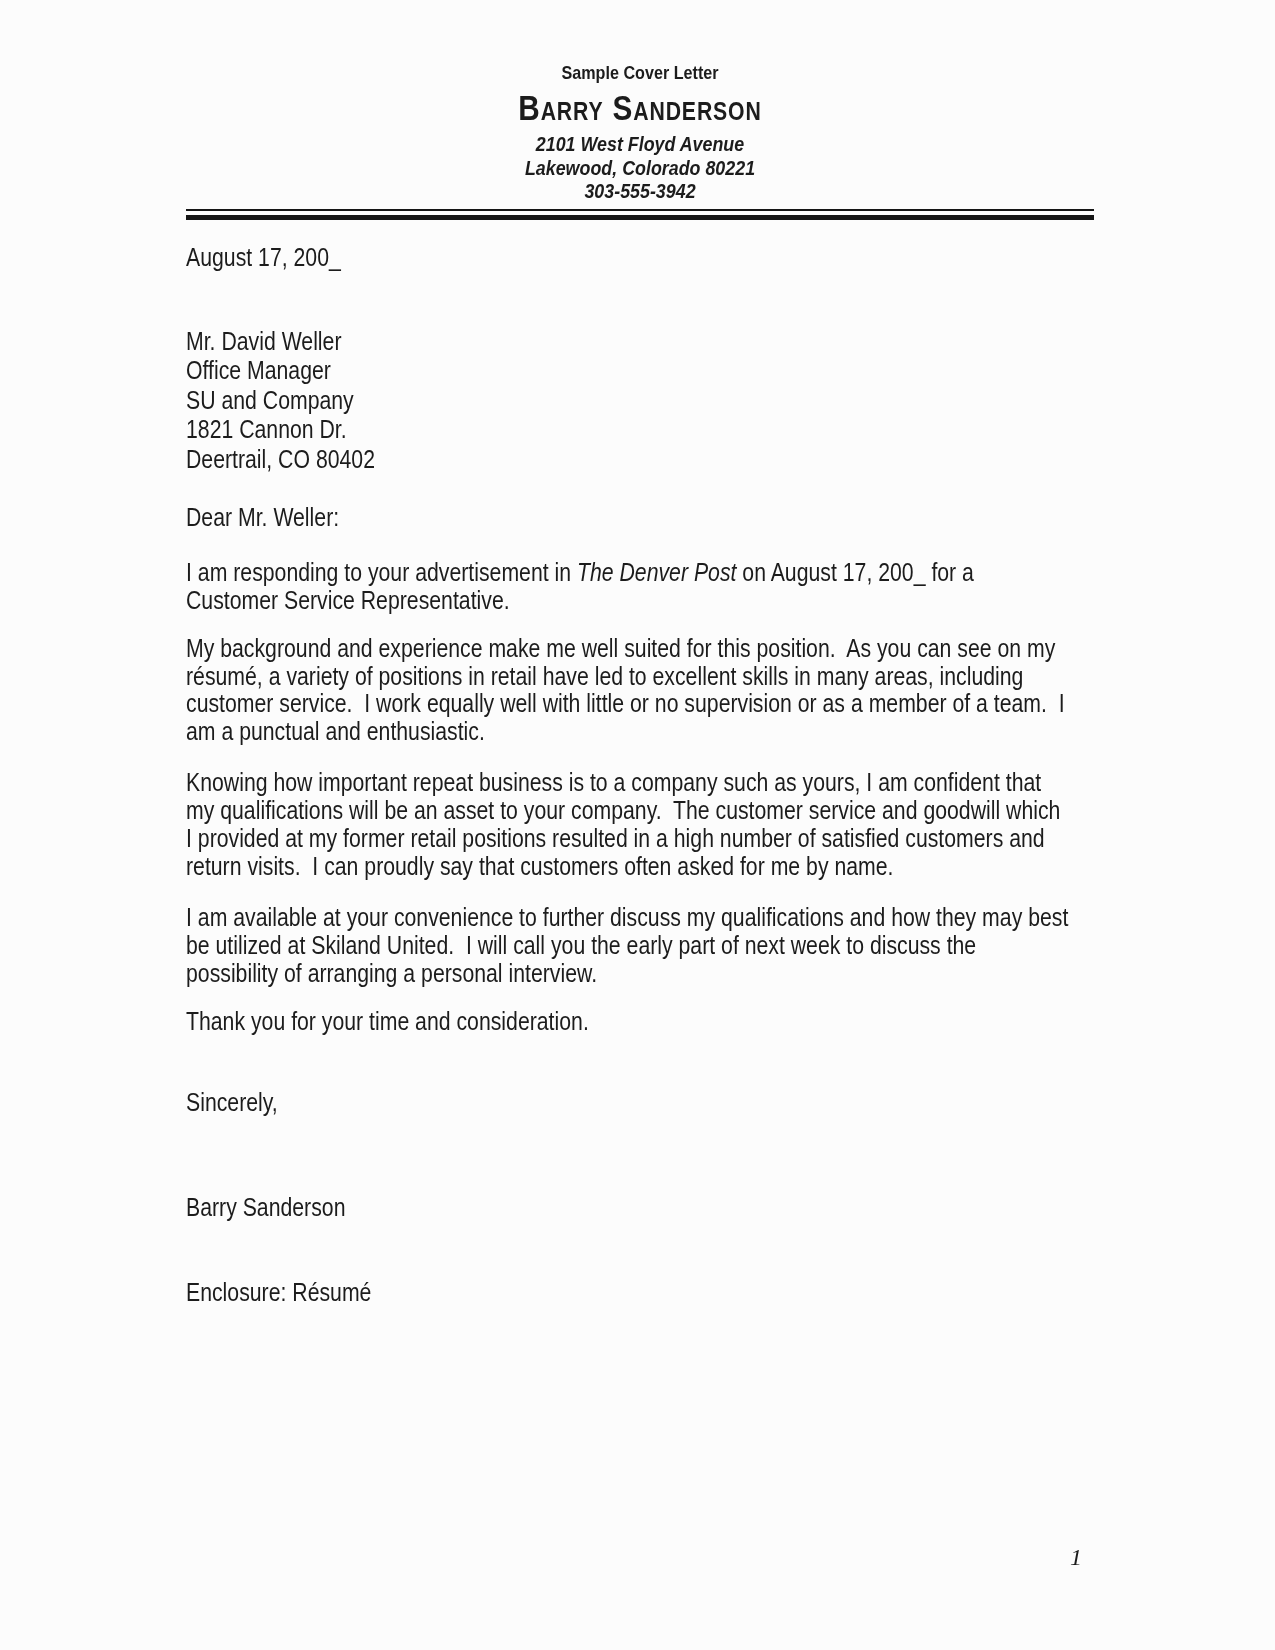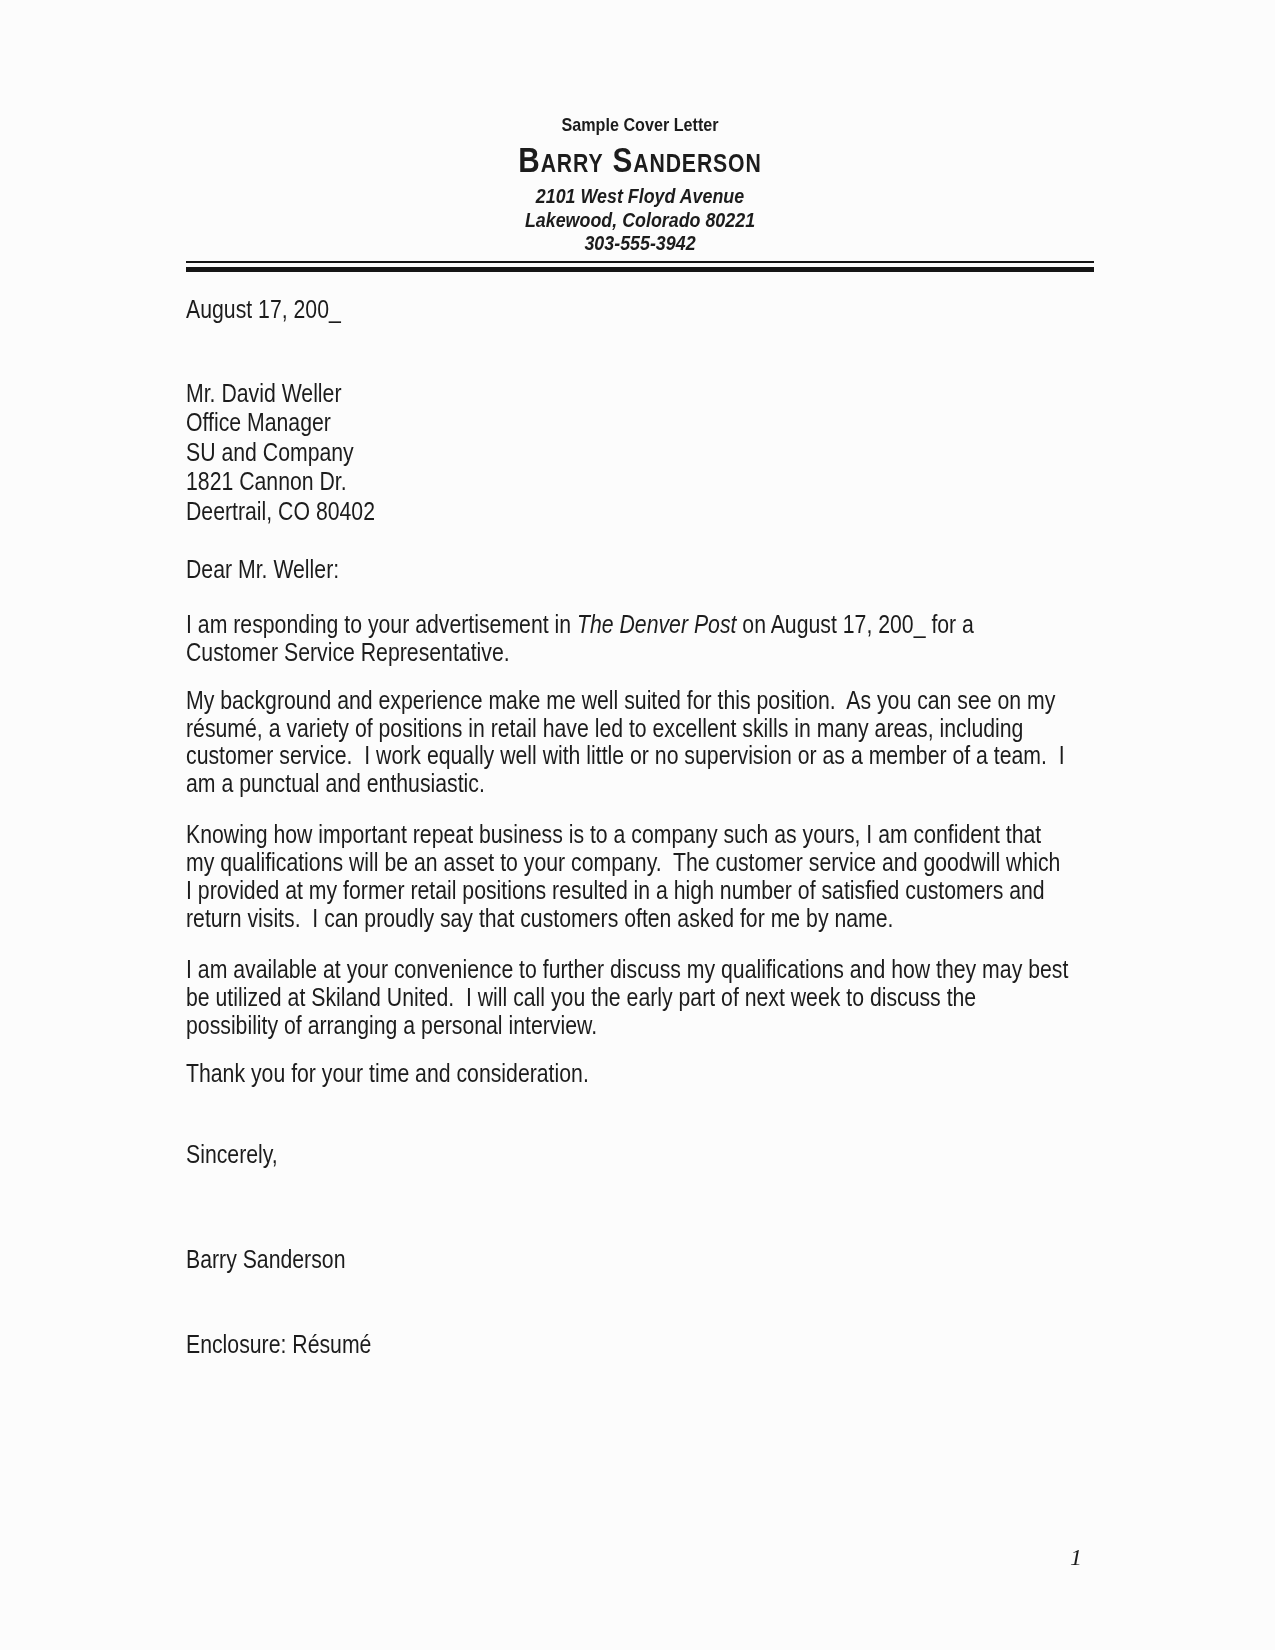--- a/index.html
+++ b/index.html
@@ -9,21 +9,21 @@
   }
   .page {
     position: relative;
     width: 1275px;
     height: 1650px;
     margin: 0 auto;
     background: #fcfcfc;
     color: #1c1c1c;
     overflow: hidden;
     box-sizing: border-box;
-    padding-top: 114px;
+    padding-top: 62px;
   }
   .page * { margin: 0; padding: 0; }
 
   
   .letterhead {
     width: 908px;
     margin-left: 186px;
   }
   .letterhead-scale {
     width: 1068px;

